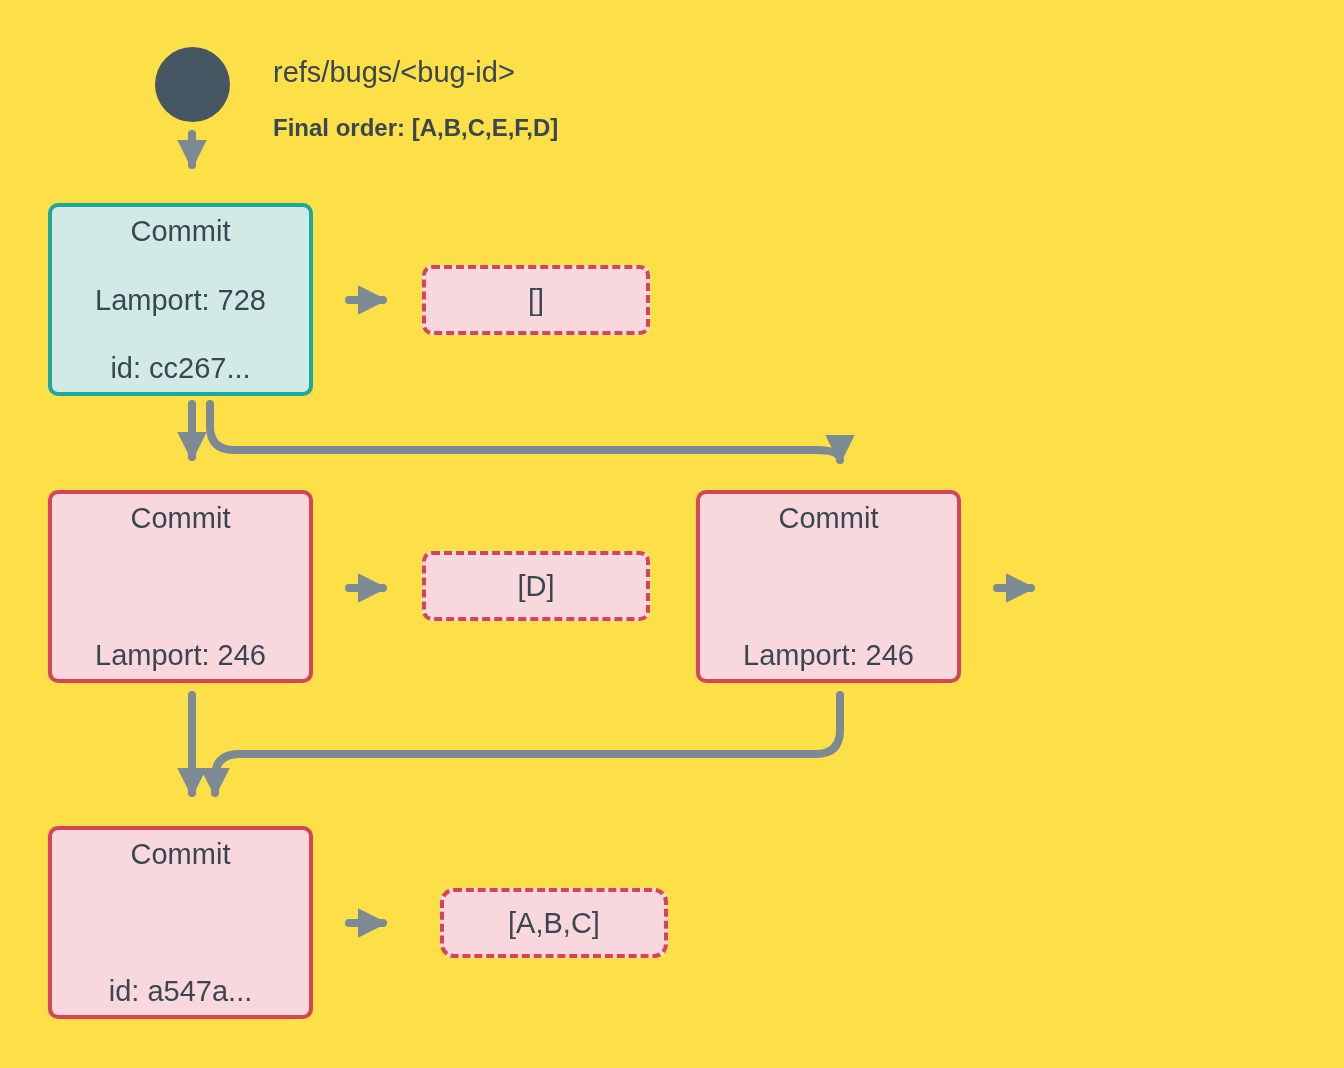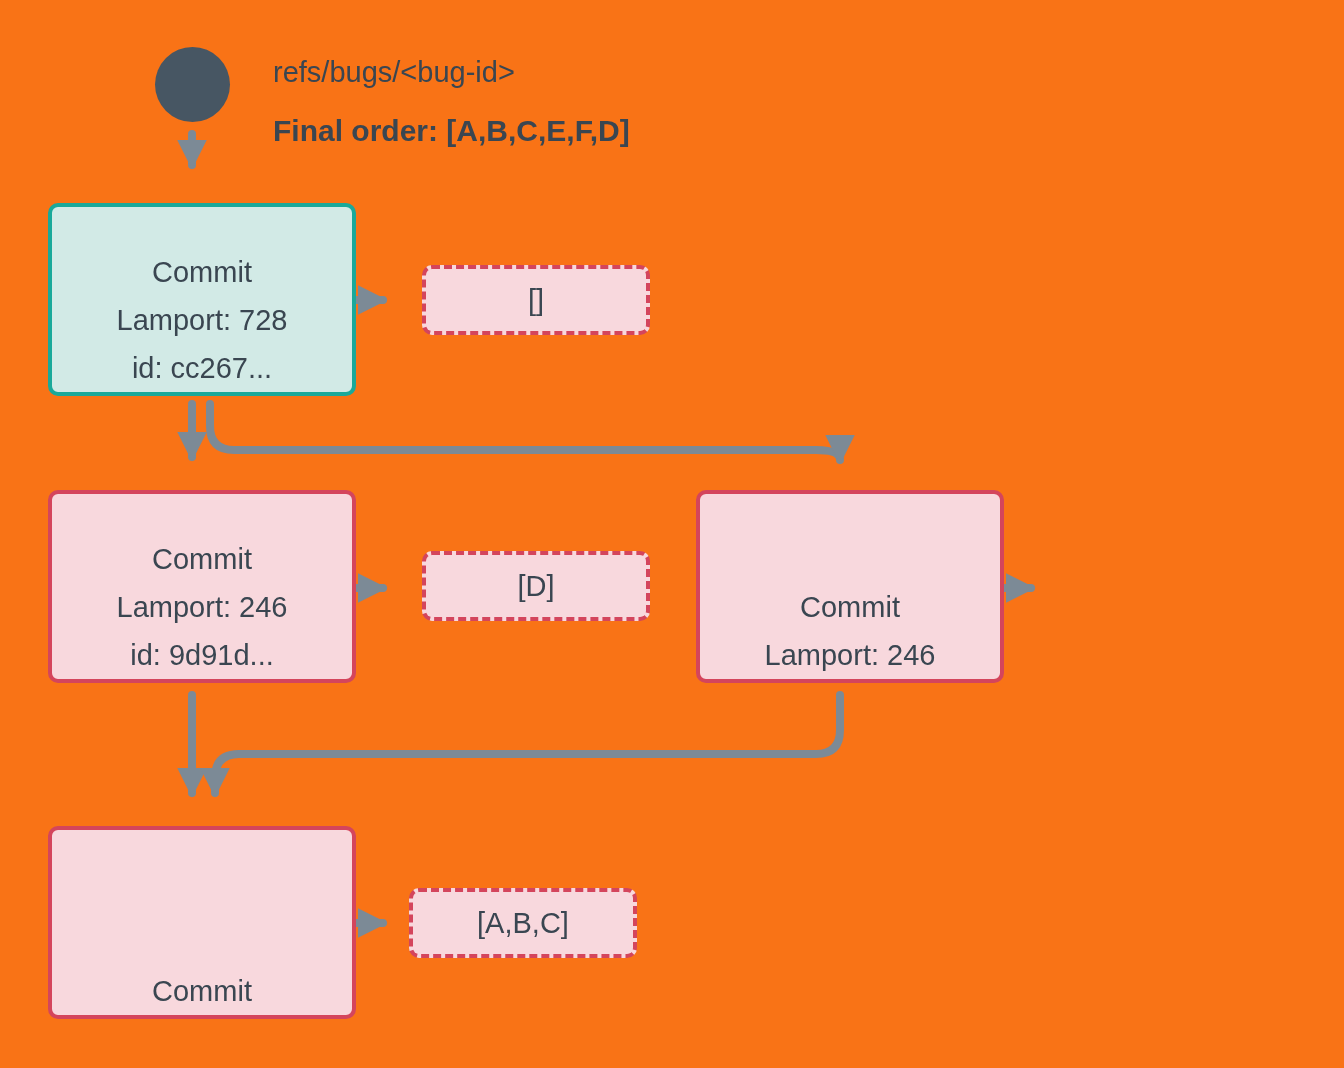--- a/index.html
+++ b/index.html
@@ -5,21 +5,21 @@
   html, body {
     margin: 0;
     padding: 0;
     background: #eef2f6;
   }
   .canvas {
     position: relative;
     width: 1344px;
     height: 1068px;
     overflow: hidden;
-    background: #f97316;
+    background: #fde047;
     font-family: "Liberation Sans", sans-serif;
     color: #3a4651;
   }
   .edges {
     position: absolute;
     left: 0;
     top: 0;
     width: 1344px;
     height: 1068px;
     pointer-events: none;
@@ -38,34 +38,34 @@
     left: 273px;
     top: 56px;
     font-size: 29px;
     font-weight: 400;
     white-space: nowrap;
   }
   .final-order {
     position: absolute;
     left: 273px;
     top: 114px;
-    font-size: 30px;
+    font-size: 24px;
     font-weight: 700;
     white-space: nowrap;
   }
   .commit {
     position: absolute;
-    width: 308px;
+    width: 265px;
     height: 193px;
     box-sizing: border-box;
     border: 4px solid;
     border-radius: 10px;
     display: flex;
     flex-direction: column;
-    justify-content: flex-end;
+    justify-content: space-between;
     align-items: center;
     font-size: 29px;
     line-height: 48px;
     text-align: center;
   }
   .commit.teal {
     border-color: #1aa99a;
     background: #d2eae6;
   }
   .commit.red {
@@ -85,21 +85,21 @@
     align-items: center;
     font-size: 29px;
   }
   .pos-commit-head   { left: 48px;  top: 203px; }
   .pos-commit-left   { left: 48px;  top: 490px; }
   .pos-commit-right  { left: 696px; top: 490px; }
   .pos-commit-bottom { left: 48px;  top: 826px; }
   .pos-ops-head   { left: 422px;  top: 265px; }
   .pos-ops-left   { left: 422px;  top: 551px; }
   .pos-ops-right  { left: 1070px; top: 551px; }
-  .pos-ops-bottom { left: 409px;  top: 888px; }
+  .pos-ops-bottom { left: 440px;  top: 888px; border-radius: 14px; }
 </style>
 </head>
 <body>
 
 <div class="canvas">
 
   <svg class="edges" viewBox="0 0 1344 1068" xmlns="http://www.w3.org/2000/svg">
     <defs>
       <marker id="ah" viewBox="0 0 10 10" refX="8.5" refY="5" markerWidth="30" markerHeight="30" markerUnits="userSpaceOnUse" orient="auto-start-reverse">
         <path d="M0,0 L10,5 L0,10 Z" fill="#7c8a96"></path>
@@ -125,27 +125,27 @@
   <div class="commit teal pos-commit-head">
     <div>Commit</div>
     <div>Lamport: 728</div>
     <div>id: cc267...</div>
   </div>
   <div class="ops pos-ops-head">[]</div>
 
   <div class="commit red pos-commit-left">
     <div>Commit</div>
     <div>Lamport: 246</div>
-    <div>id: 9d91d...</div>
   </div>
   <div class="ops pos-ops-left">[D]</div>
 
   <div class="commit red pos-commit-right">
     <div>Commit</div>
     <div>Lamport: 246</div>
   </div>
 
   <div class="commit red pos-commit-bottom">
     <div>Commit</div>
+    <div>id: a547a...</div>
   </div>
   <div class="ops pos-ops-bottom">[A,B,C]</div>
 
 </div>
 
 </body></html>

